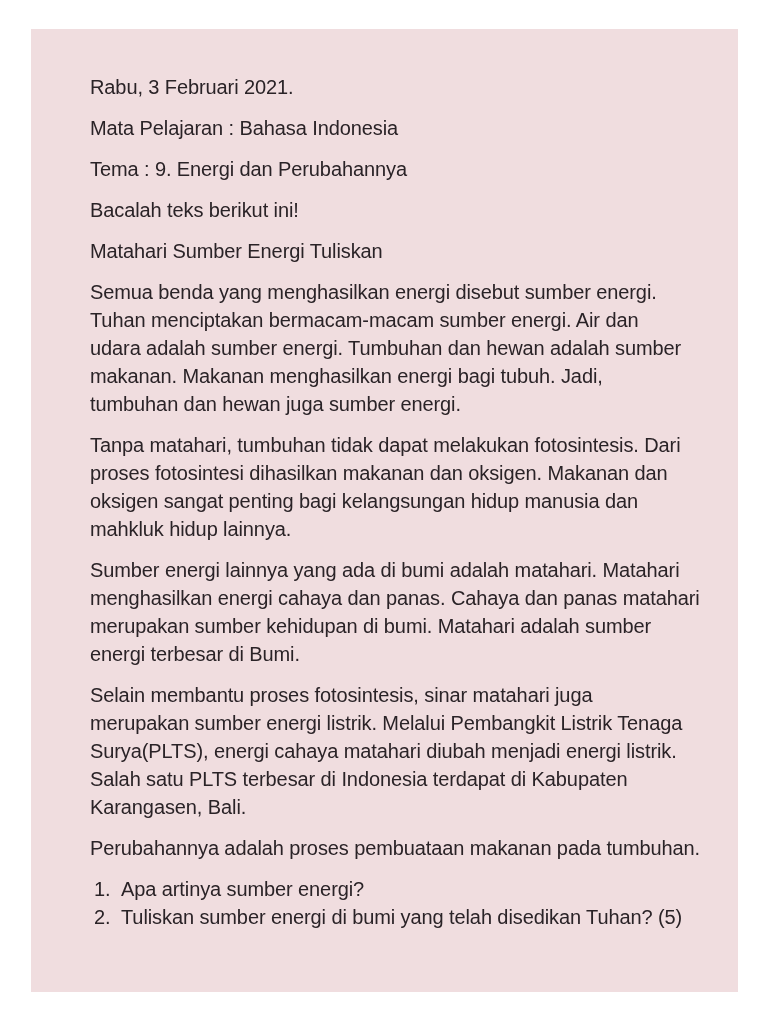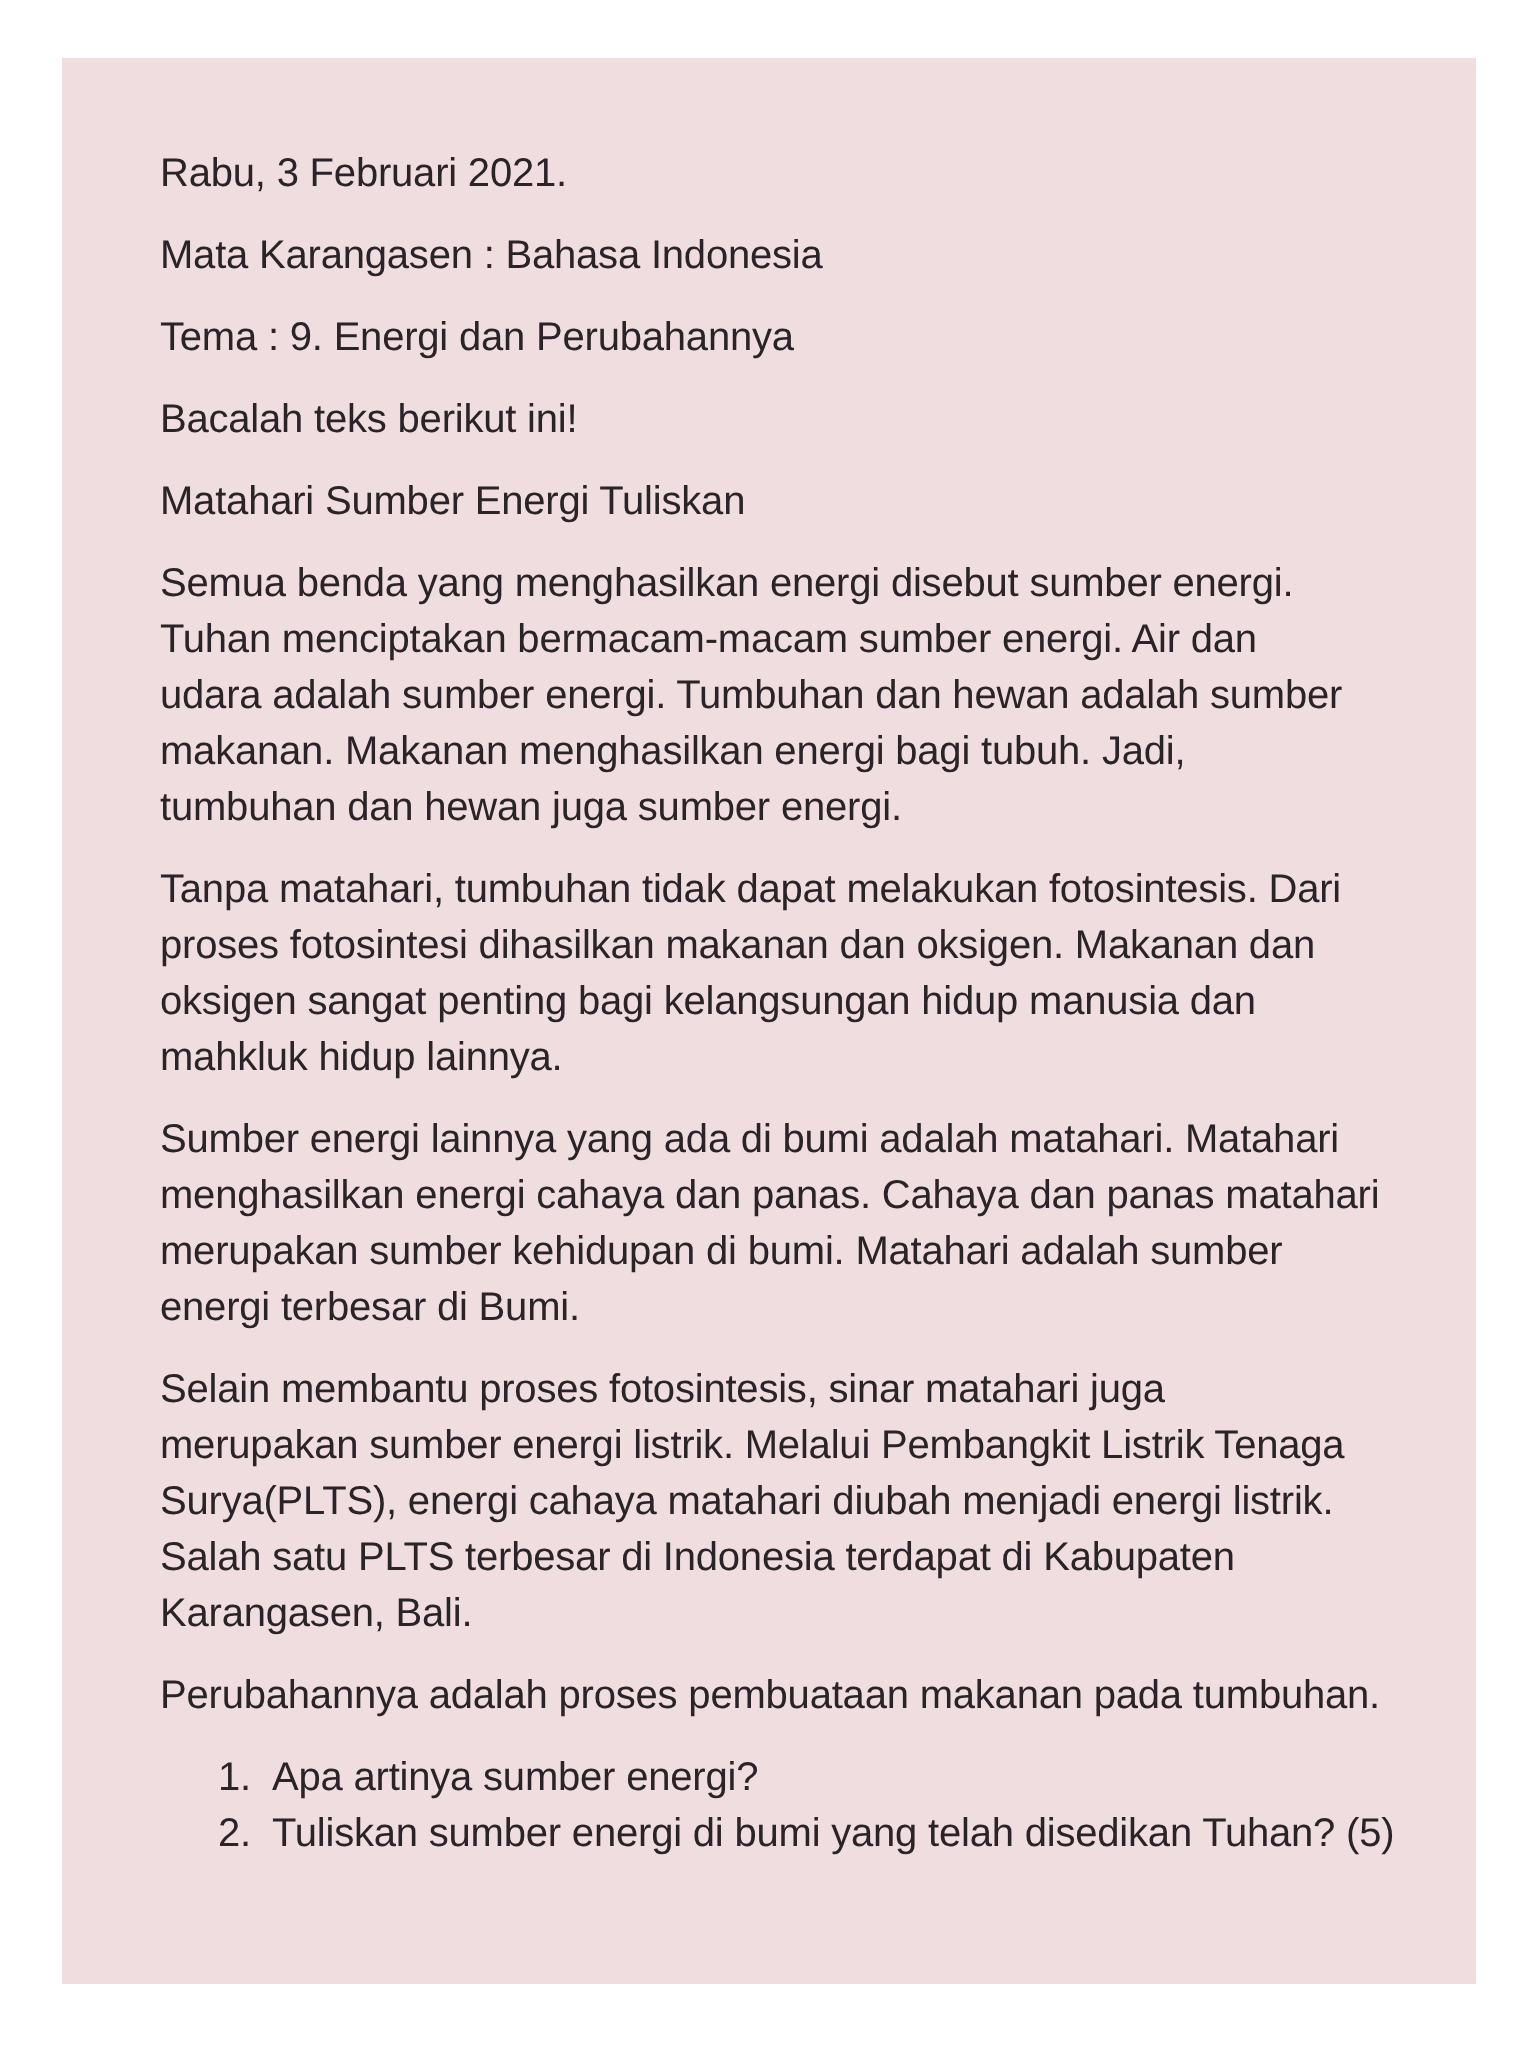--- a/index.html
+++ b/index.html
@@ -31,44 +31,44 @@
     left: 49px;
     top: 44px;
     width: 640px;
     color: #2a2327;
     font-size: 20px;
     line-height: 28px;
     font-weight: 400;
     letter-spacing: -0.1px;
   }
   .content p {
-    margin: 0 0 13px 0;
+    margin: 0 0 13px 10px;
     white-space: pre;
   }
   .questions {
-    margin-left: 29px;
+    margin-left: 14px;
   }
   .q-line {
     white-space: pre;
     line-height: 28px;
   }
   .q-num {
     display: inline-block;
     min-width: 27px;
   }
 </style>
 </head>
 <body>
 
 <div class="viewer">
   <div class="sheet">
     <div class="content">
 
       <p>Rabu, 3 Februari 2021.</p>
-      <p>Mata Karangasen : Bahasa Indonesia</p>
+      <p>Mata Pelajaran : Bahasa Indonesia</p>
       <p>Tema : 9. Energi dan Perubahannya</p>
       <p>Bacalah teks berikut ini!</p>
 
       <p>Matahari Sumber Energi Tuliskan</p>
 
       <p>Semua benda yang menghasilkan energi disebut sumber energi.
 Tuhan menciptakan bermacam-macam sumber energi. Air dan
 udara adalah sumber energi. Tumbuhan dan hewan adalah sumber
 makanan. Makanan menghasilkan energi bagi tubuh. Jadi,
 tumbuhan dan hewan juga sumber energi.</p>

